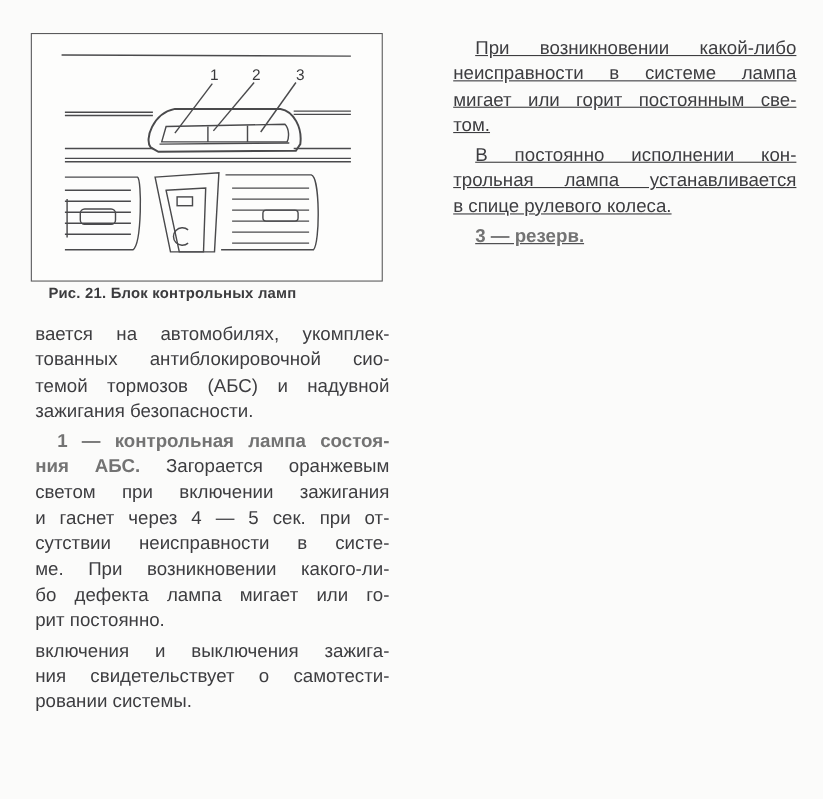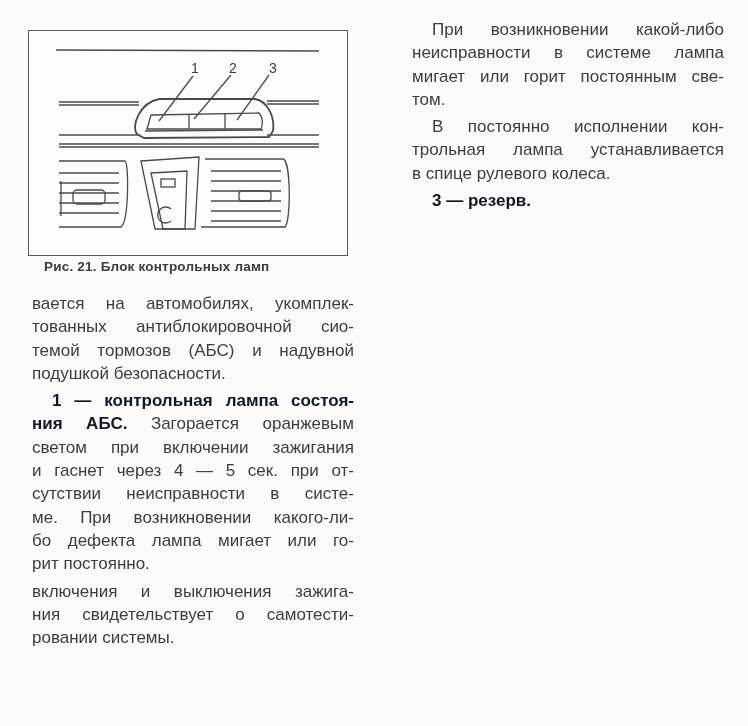--- a/index.html
+++ b/index.html
@@ -29,25 +29,25 @@
       letter-spacing: 0.2px;
       white-space: nowrap;
     }
     .col {
       position: absolute;
       font-size: 17px;
       line-height: 23.3px;
       color: #3d3d40;
     }
     .col-left { left: 32px; top: 292px; width: 322px; }
-    .col-right { left: 412px; top: 18px; width: 312px; }
+    .col-right { left: 412px; top: 32px; width: 312px; text-decoration: underline; }
     .line { display: block; white-space: nowrap; text-align: justify; text-align-last: justify; height: 23.3px; }
     .line.last { text-align-last: left; }
     .indent { padding-left: 20px; }
-    .b { font-weight: bold; color: #0f172a; }
+    .b { font-weight: bold; color: #737373; }
     .gap { height: 4px; }
   </style>
 </head>
 <body>
 
 <div class="figure">
   <svg width="320" height="226" viewBox="0 0 320 226">
     <g fill="none" stroke="#4a4a4c" stroke-width="1.3">
 
       <line x1="27" y1="19" x2="290" y2="20"></line>
@@ -101,21 +101,21 @@
   </svg>
 </div>
 
 <div class="caption">Рис. 21. Блок контрольных ламп</div>
 
 <div class="col col-left">
   <div>
     <span class="line">вается на автомобилях, укомплек-</span>
     <span class="line">тованных антиблокировочной сио-</span>
     <span class="line">темой тормозов (АБС) и надувной</span>
-    <span class="line last">подушкой безопасности.</span>
+    <span class="line last">зажигания безопасности.</span>
   </div>
   <div class="gap"></div>
   <div>
     <span class="line indent b">1 — контрольная лампа состоя-</span>
     <span class="line"><b class="b">ния АБС.</b><span> Загорается оранжевым</span></span>
     <span class="line">светом при включении зажигания</span>
     <span class="line">и гаснет через 4 — 5 сек. при от-</span>
     <span class="line">сутствии неисправности в систе-</span>
     <span class="line">ме. При возникновении какого-ли-</span>
     <span class="line">бо дефекта лампа мигает или го-</span>

